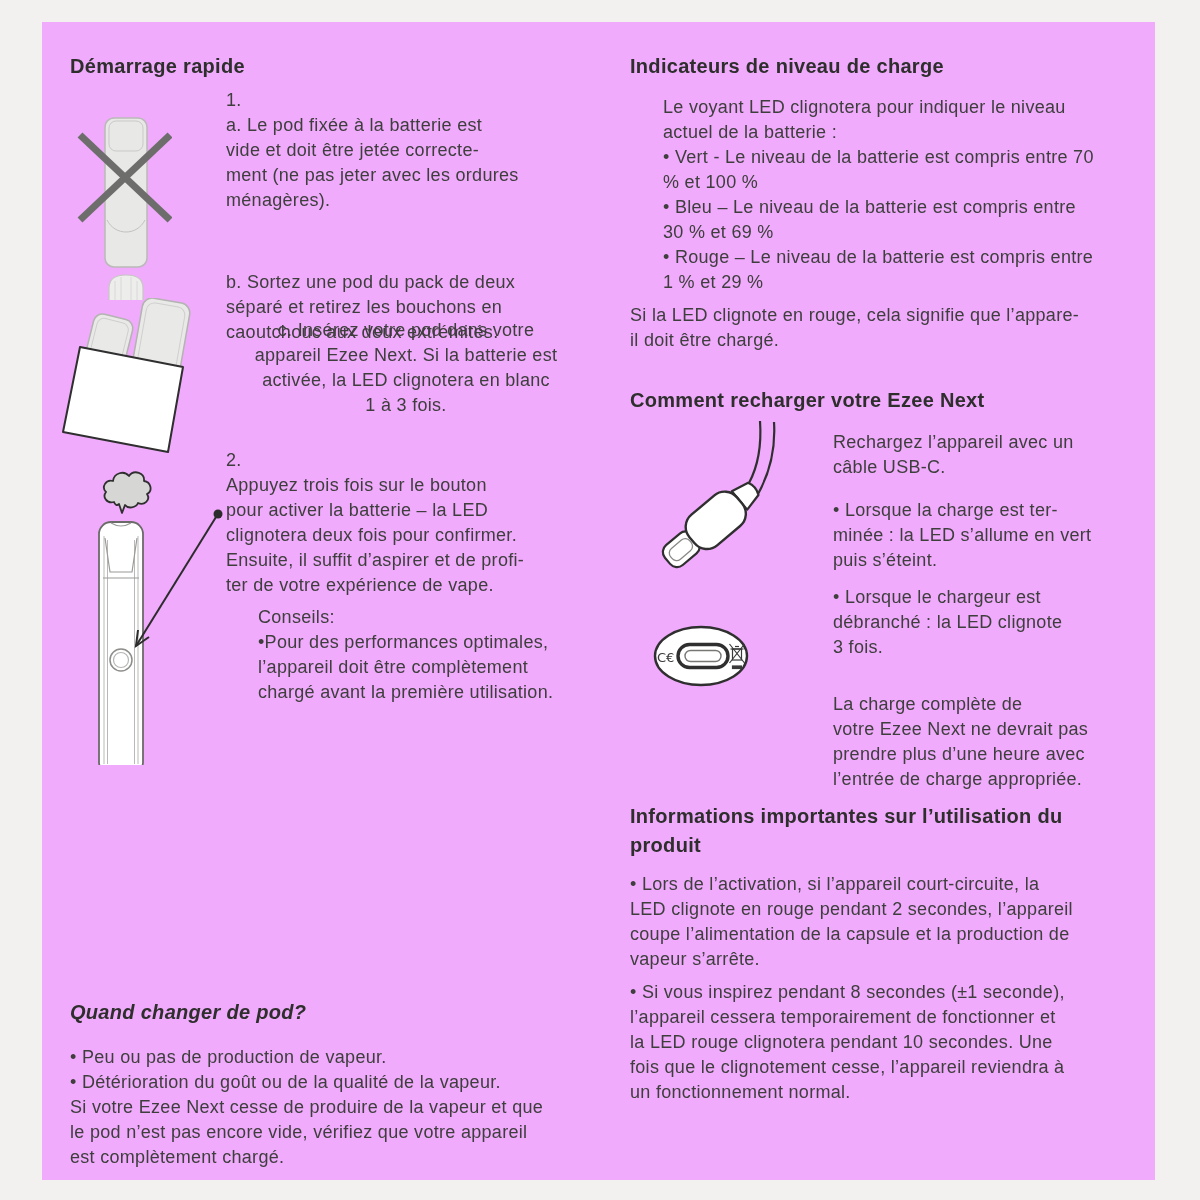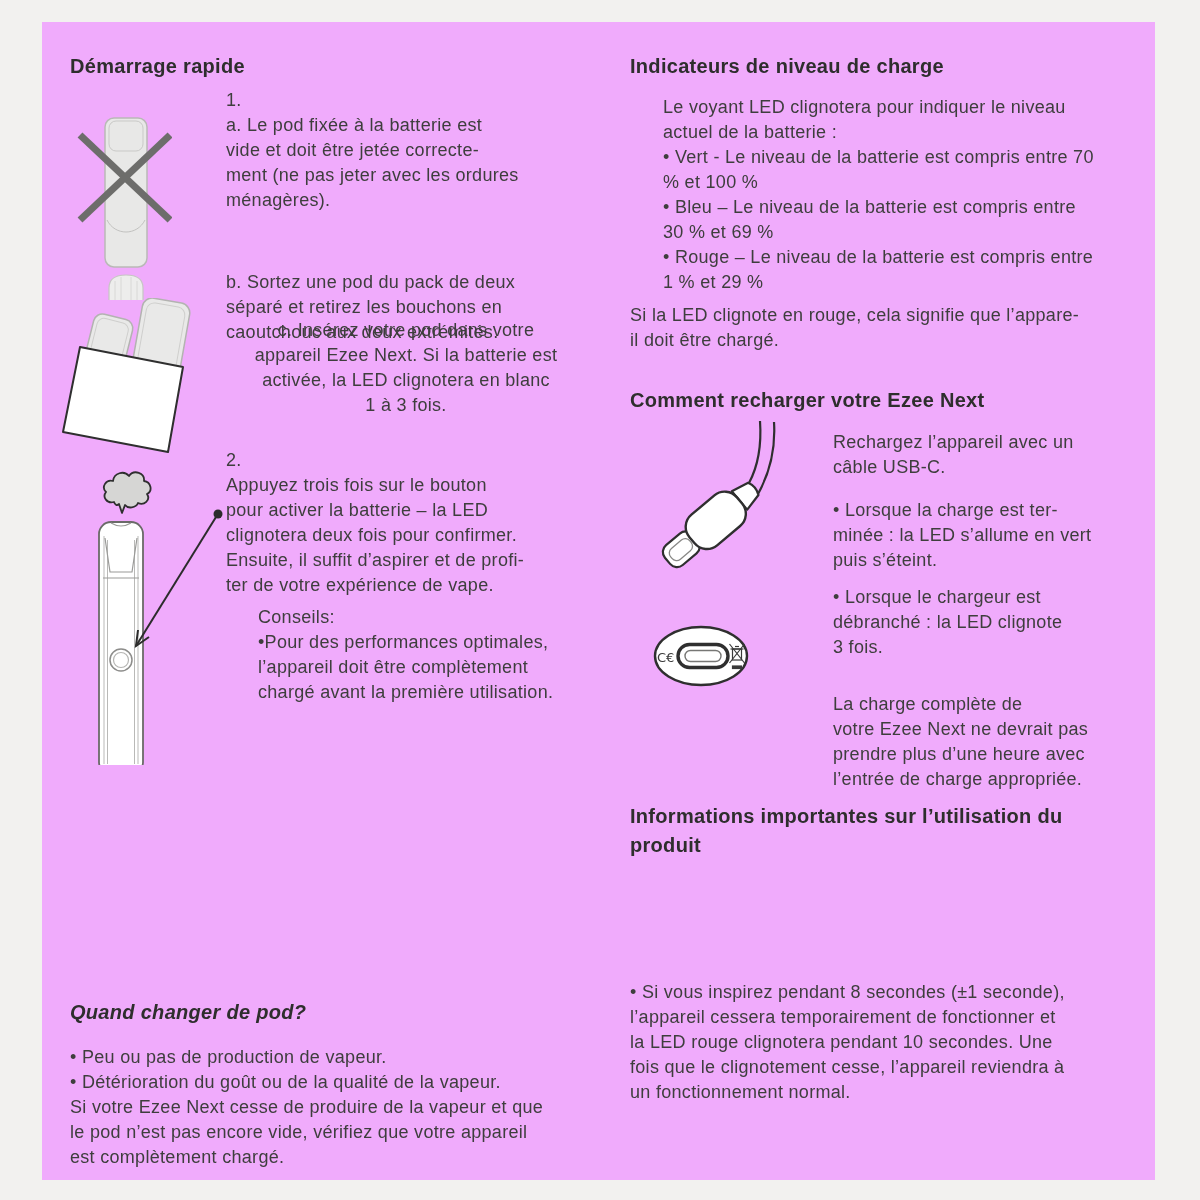--- a/index.html
+++ b/index.html
@@ -185,20 +185,24 @@
         <line x1="79.5" y1="19" x2="94.5" y2="38"></line>
         <line x1="94.5" y1="19" x2="79.5" y2="38"></line>
         <rect x="82.5" y="41" width="9" height="2.5" fill="#3a3a3a"></rect>
       </g>
     </svg>
   </div>
 
   <h2 class="heading abs" style="left:588px;top:755px;width:525px;margin-top:25px;">Informations importantes sur l’utilisation du
 produit</h2>
 
+  <div class="para abs" style="left:588px;top:850px;width:525px;">• Lors de l’activation, si l’appareil court-circuite, la
+LED clignote en rouge pendant 2 secondes, l’appareil
+coupe l’alimentation de la capsule et la production de
+vapeur s’arrête.</div>
 
   <div class="para abs" style="left:588px;top:958px;width:525px;">• Si vous inspirez pendant 8 secondes (±1 seconde),
 l’appareil cessera temporairement de fonctionner et
 la LED rouge clignotera pendant 10 secondes. Une
 fois que le clignotement cesse, l’appareil reviendra à
 un fonctionnement normal.</div>
 
 </div>
 
 </body></html>

